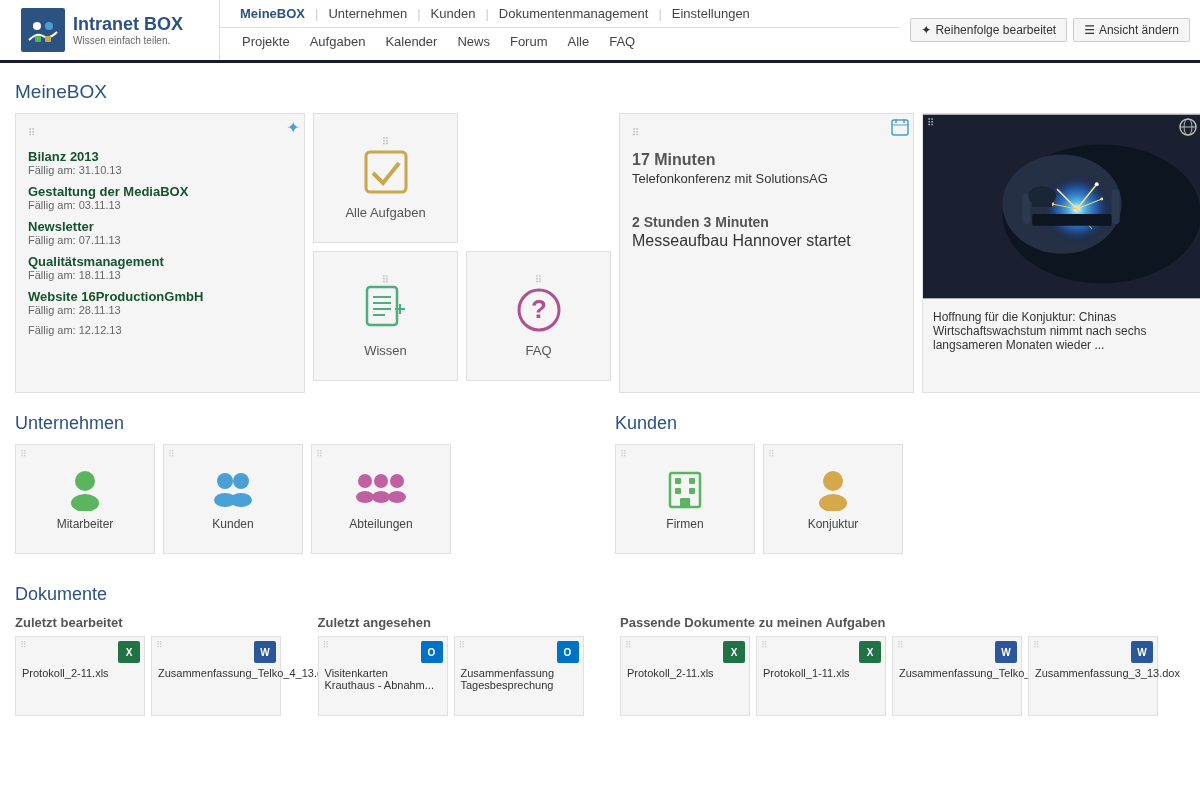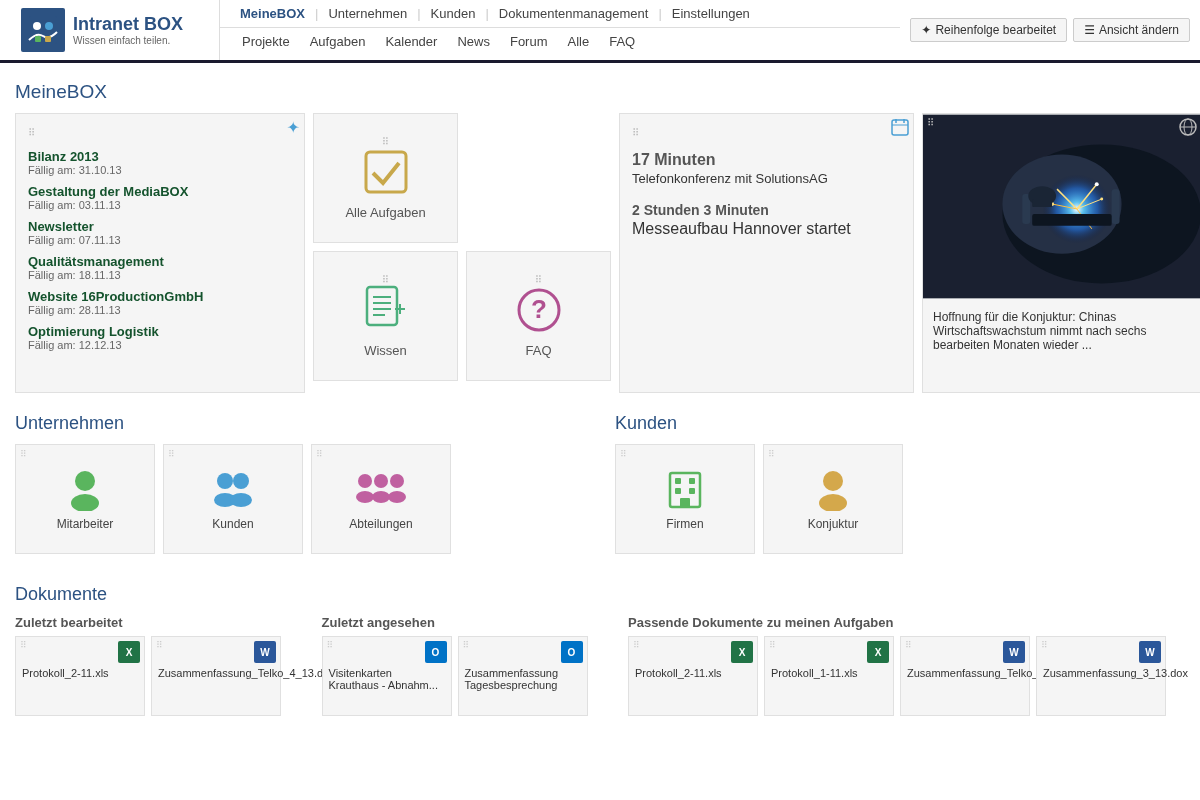--- a/index.html
+++ b/index.html
@@ -76,21 +76,21 @@
 
     
     .docs-section { }
     .doc-tiles { display: flex; gap: 6px; }
     .doc-tile { width: 130px; min-height: 80px; background: #f5f5f5; border: 1px solid #e0e0e0; padding: 6px; font-size: 11px; color: #444; cursor: pointer; position: relative; }
     .doc-icon { position: absolute; top: 4px; right: 4px; width: 22px; height: 22px; display: flex; align-items: center; justify-content: center; font-size: 10px; font-weight: bold; color: #fff; border-radius: 2px; }
     .doc-icon.excel { background: #217346; }
     .doc-icon.word { background: #2b579a; }
     .doc-icon.outlook { background: #0072c6; }
     .doc-filename { margin-top: 24px; font-size: 11px; color: #333; }
-    .doc-section-row { display: flex; gap: 28px; justify-content: center; }
+    .doc-section-row { display: flex; gap: 20px; justify-content: center; }
     .doc-col { flex: 1; }
     .doc-col-title { font-size: 13px; color: #555; margin-bottom: 6px; font-weight: bold; }
 
     
     .welding-svg { width: 100%; height: 185px; }
 
     
     .grip { color: #bbb; font-size: 10px; line-height: 1; }
 
     .meinebox-title { font-size: 19px; color: #2c5282; font-weight: normal; margin: 8px 0 10px; }
@@ -176,21 +176,20 @@
         </div>
         <div class="task-item">
           <div class="task-title">Qualitätsmanagement</div>
           <div class="task-due">Fällig am: 18.11.13</div>
         </div>
         <div class="task-item">
           <div class="task-title">Website 16ProductionGmbH</div>
           <div class="task-due">Fällig am: 28.11.13</div>
         </div>
         <div class="task-item">
-          <div class="task-title">Optimierung Logistik</div>
           <div class="task-due">Fällig am: 12.12.13</div>
         </div>
       </div>
     </div>
 
     <div style="display:flex;flex-direction:column;gap:8px;">
 
       <div class="tile all-tasks-tile" style="cursor:pointer;">
         <span class="grip">⠿</span>
 
@@ -236,21 +235,21 @@
             <line x1="5" y1="1" x2="5" y2="5" stroke="#4a9fd4" stroke-width="1.5"></line>
             <line x1="13" y1="1" x2="13" y2="5" stroke="#4a9fd4" stroke-width="1.5"></line>
             <line x1="1" y1="7" x2="17" y2="7" stroke="#4a9fd4" stroke-width="1"></line>
           </svg>
       </div>
       <div style="margin-top:12px;">
         <div class="cal-event">
           <div class="cal-time">17 Minuten</div>
           <div class="cal-desc">Telefonkonferenz mit SolutionsAG</div>
         </div>
-        <div class="cal-event" style="margin-top:16px;">
+        <div class="cal-event" style="margin-top:28px;">
           <div class="cal-time2">2 Stunden  3 Minuten</div>
           <div class="cal-desc2">Messeaufbau Hannover startet</div>
         </div>
       </div>
     </div>
 
     <div class="tile news-tile" style="cursor:pointer;">
       <span class="grip" style="position:absolute;top:4px;left:4px;color:#bbb;font-size:10px;z-index:2;">⠿</span>
       <div style="position:absolute;top:4px;right:4px;color:#bbb;font-size:14px;z-index:2;">
         <svg width="18" height="18" viewBox="0 0 18 18">
@@ -284,21 +283,21 @@
         <line x1="155" y1="95" x2="130" y2="90" stroke="#ffc040" stroke-width="1"></line>
         <circle cx="175" cy="70" r="2" fill="#fff"></circle>
         <circle cx="180" cy="85" r="1.5" fill="#ffe080"></circle>
         <circle cx="130" cy="90" r="2" fill="#ffe080"></circle>
 
         <rect x="110" y="100" width="80" height="12" rx="2" fill="#0d1520"></rect>
 
         <ellipse cx="120" cy="82" rx="14" ry="10" fill="#1a2535"></ellipse>
         <rect x="110" y="85" width="20" height="8" rx="1" fill="#1a2535"></rect>
       </svg>
-      <div class="news-text">Hoffnung für die Konjuktur: Chinas Wirtschaftswachstum nimmt nach sechs bearbeiten Monaten wieder ...</div>
+      <div class="news-text">Hoffnung für die Konjuktur: Chinas Wirtschaftswachstum nimmt nach sechs langsameren Monaten wieder ...</div>
     </div>
 
   </div>
 
   <div class="section-row">
 
     <div class="col-left unternehmen-section">
       <div class="section-title">Unternehmen</div>
       <div class="small-tiles">
 

